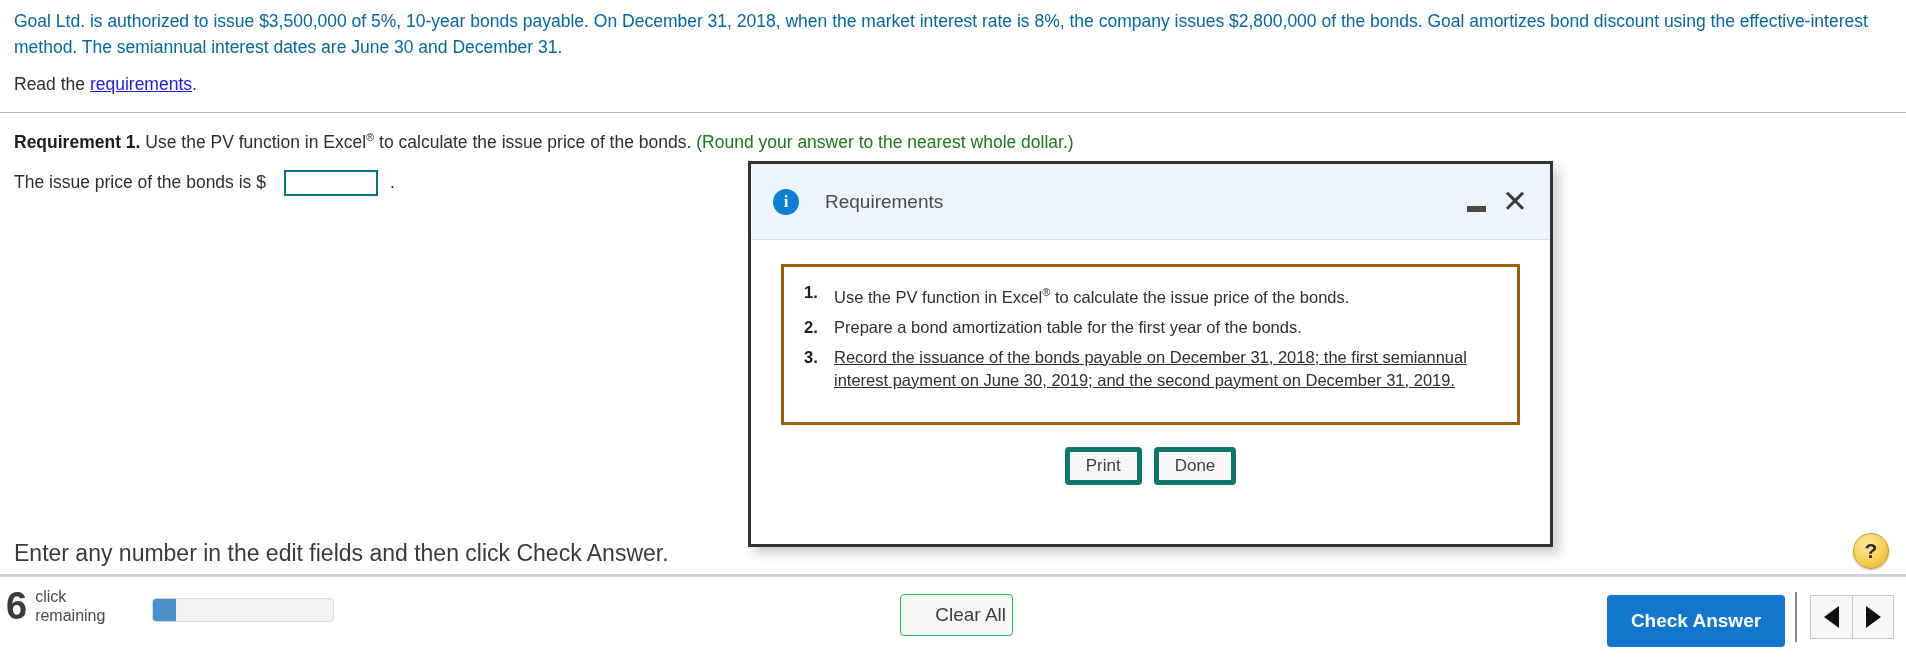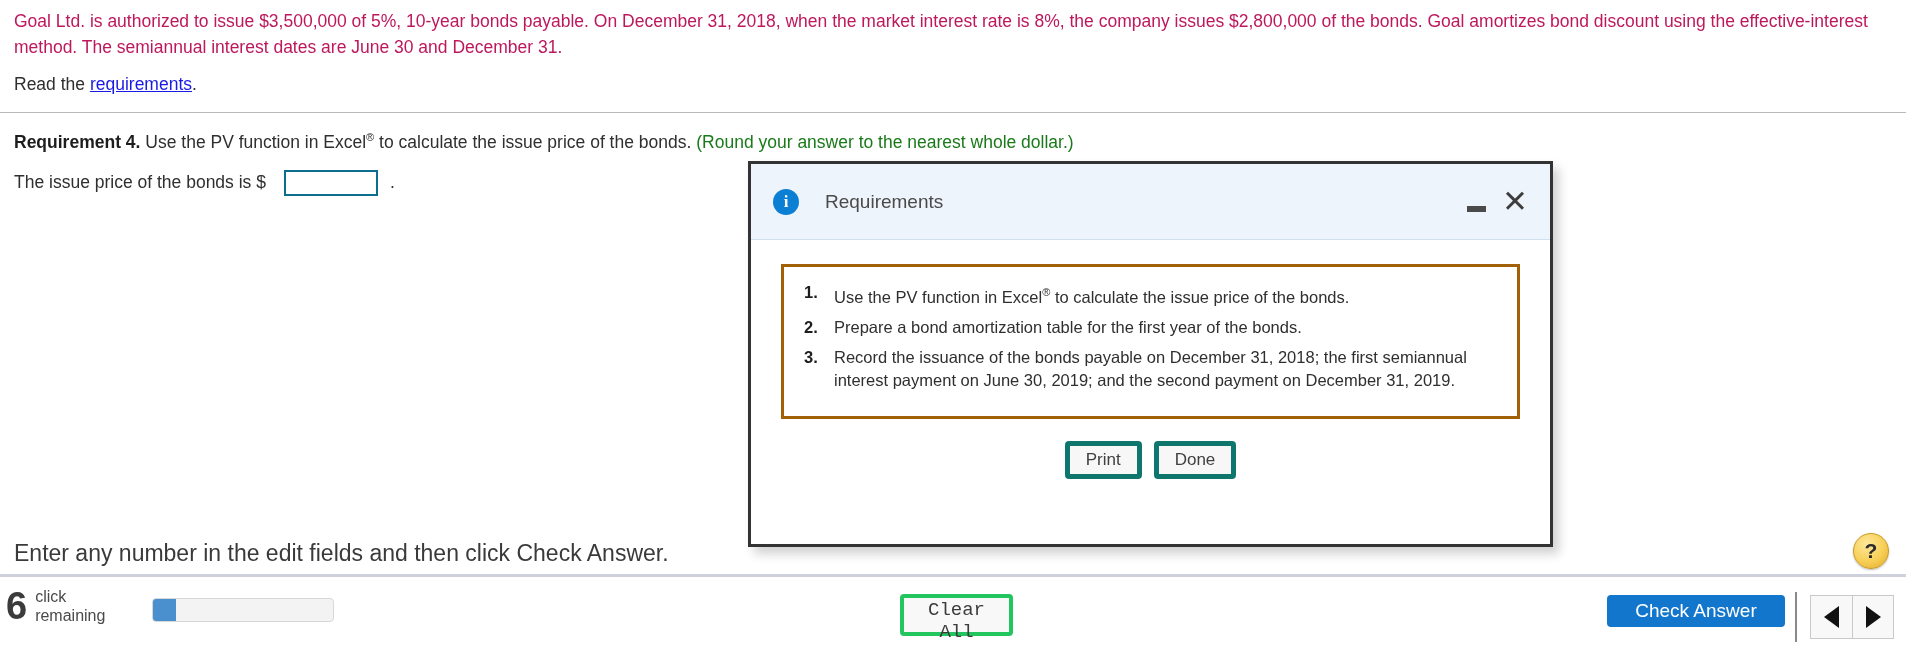--- a/index.html
+++ b/index.html
@@ -20,21 +20,21 @@
   
   .problem-area {
     position: absolute;
     left: 0; top: 0;
     width: 1906px;
   }
   .stmt {
     padding: 8px 14px 0 14px;
     font-size: 17.5px;
     line-height: 26px;
-    color: #be185d;
+    color: #0369a1;
     max-width: 1880px;
   }
   .read-line {
     padding: 12px 14px 0 14px;
     font-size: 17.5px;
     line-height: 24px;
     color: #2f2f2f;
   }
   .req-link {
     color: #1a1ae6;
@@ -162,21 +162,21 @@
   }
   ol.req-list li {
     counter-increment: rq;
     position: relative;
     font-size: 16.5px;
     line-height: 23px;
     color: #2f2f2f;
     margin-bottom: 7px;
     padding-left: 8px;
   }
-  ol.req-list li:last-child { margin-bottom: 8px; }
+  ol.req-list li:last-child { margin-bottom: 14px; text-decoration: underline; }
   ol.req-list li::before {
     content: counter(rq) ".";
     position: absolute;
     left: -22px;
     font-weight: bold;
     color: #1d1d1d;
   }
   .modal-footer {
     margin-top: 22px;
     display: flex;
@@ -257,39 +257,40 @@
     height: 100%;
     background: #4a90ce;
   }
   .clear-all {
     position: absolute;
     left: 900px;
     top: 594px;
     width: 113px;
     height: 42px;
     background: #f8f8f8;
-    border: 4px solid #22c55e;
+    border: 1px solid #22c55e;
     border-radius: 4px;
     font-size: 19px;
     color: #3c3c3c;
-    font-family: Liberation Mono, monospace;
-    cursor: pointer;
+    font-family: Liberation Sans, sans-serif;
+    cursor: pointer;
+    text-align: right;
   }
   .check-answer {
     position: absolute;
     left: 1607px;
     top: 595px;
     width: 178px;
-    height: 32px;
+    height: 52px;
     background: #1277cc;
     border: none;
     border-radius: 4px;
     color: #ffffff;
     font-size: 19px;
-    font-weight: normal;
+    font-weight: bold;
     font-family: "Liberation Sans", sans-serif;
     cursor: pointer;
   }
   .nav-divider {
     position: absolute;
     left: 1795px;
     top: 592px;
     width: 2px;
     height: 50px;
     background: #8a8a8a;
@@ -350,21 +351,21 @@
 <div class="problem-area">
   <div class="stmt">Goal Ltd. is authorized to issue $3,500,000 of 5%, 10-year bonds payable. On December 31, 2018, when the market interest rate is 8%, the company issues $2,800,000 of the bonds. Goal amortizes bond discount using the effective-interest method. The semiannual interest dates are June 30 and December 31.</div>
 
   <div class="read-line">
     <span>Read the </span><span class="req-link">requirements</span><span>.</span>
   </div>
 
   <div class="hr-thin"></div>
 
   <div class="req1">
-    <b>Requirement 4.</b><span> Use the PV function in Excel</span><sup class="reg">®</sup><span> to calculate the issue price of the bonds. </span><span class="green">(Round your answer to the nearest whole dollar.)</span>
+    <b>Requirement 1.</b><span> Use the PV function in Excel</span><sup class="reg">®</sup><span> to calculate the issue price of the bonds. </span><span class="green">(Round your answer to the nearest whole dollar.)</span>
   </div>
 
   <div class="answer-row">
     <span>The issue price of the bonds is $</span>
     <input class="answer-input" type="text" placeholder="" style="">
     <span class="period">.</span>
   </div>
 </div>
 
 <div class="modal">

